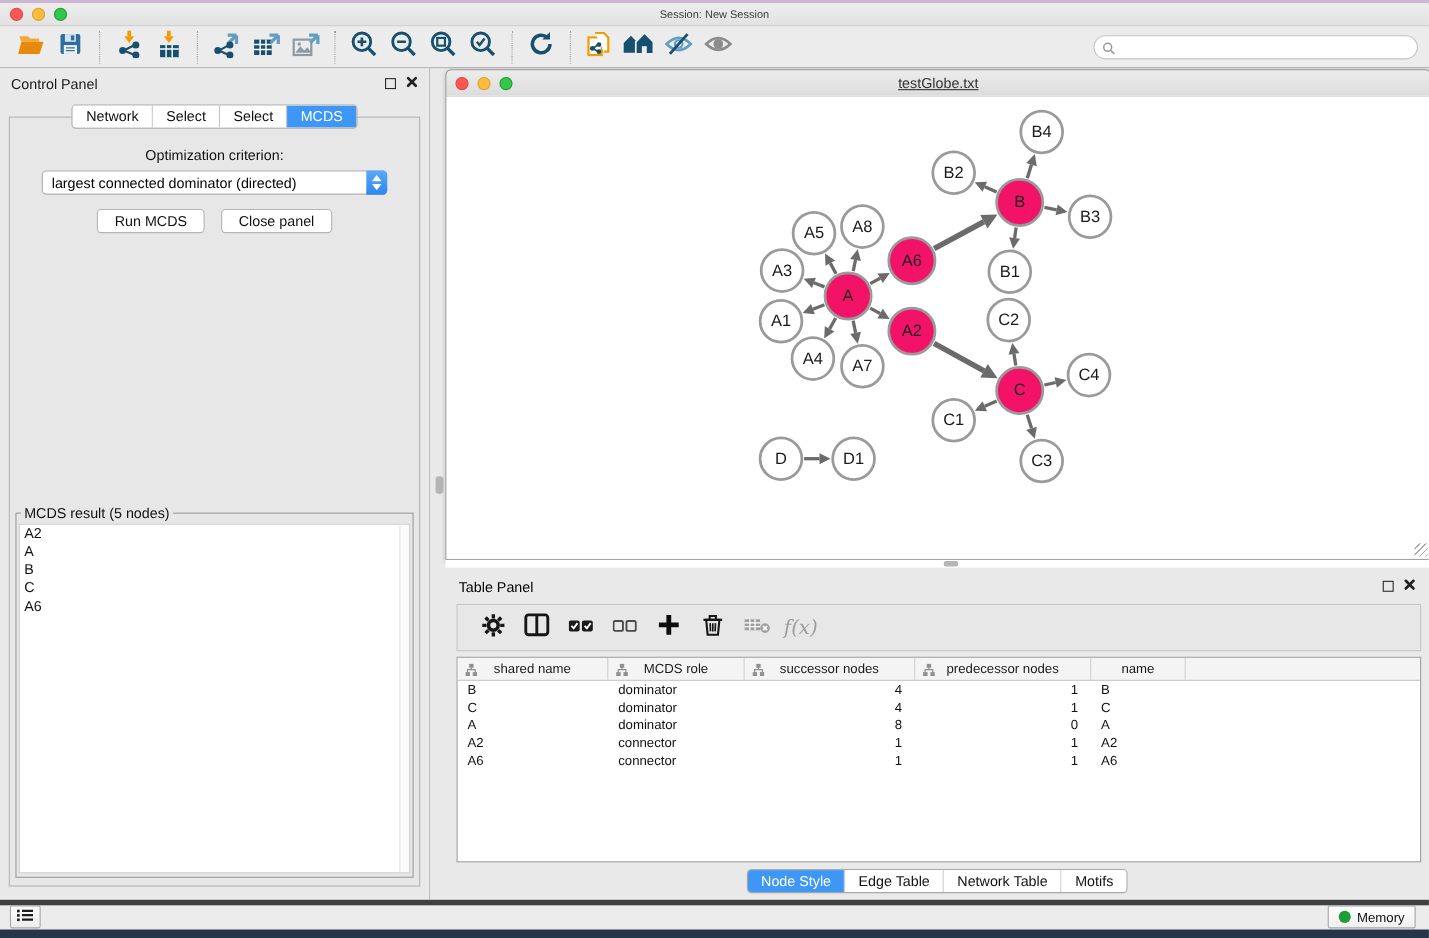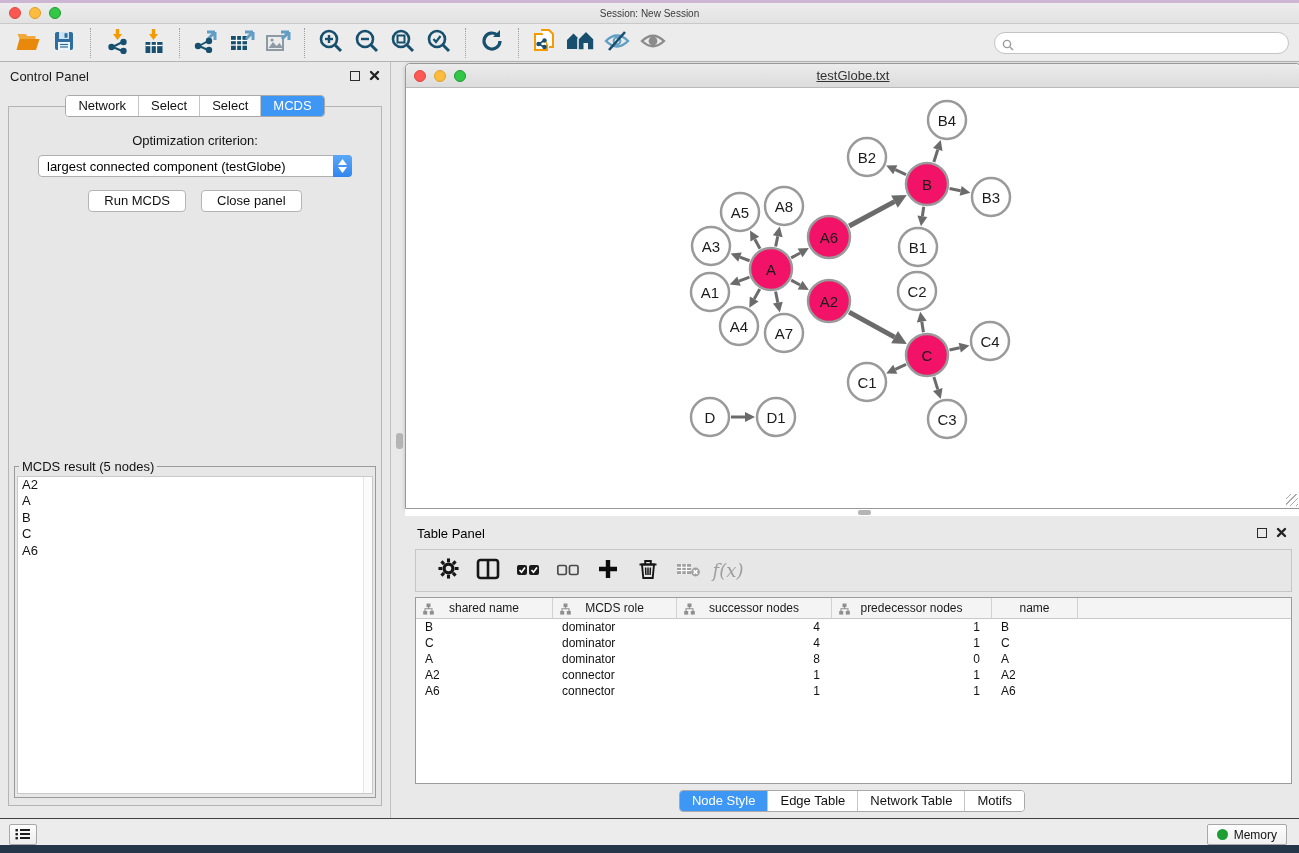--- a/index.html
+++ b/index.html
@@ -25,21 +25,21 @@
   .tb-btn { width:36px; height:32px; display:flex; align-items:center; justify-content:center; cursor:default; }
   .tb-sep { width:1px; height:30px; border-left:1px dotted #9f9f9f; margin:0 8px; }
   .search-wrap { margin-left:auto; margin-right:10px; position:relative; }
   .search-input { width:295px; height:22px; border:1px solid #c4c4c4; border-radius:11px;
     background:#fff; padding-left:24px; font-size:12px; outline:none; }
   .search-glass { position:absolute; left:8px; top:5px; }
 
   
   .content { position:absolute; left:0; top:62px; width:1032px; height:756px; }
   .statusbar { position:absolute; left:0; top:818px; width:1299px; height:27px;
-    background:#ececec; border-top:1px solid #404040; display:flex; align-items:flex-end; }
+    background:#ececec; border-top:5px solid #404040; display:flex; align-items:flex-start; }
   .desk-strip { position:absolute; left:0; top:845px; width:1299px; height:8px; background:#26364a; }
 
   
   .control-panel { position:absolute; left:0; top:0; width:391px; height:100%;
     background:#e9e9e9; border-right:1px solid #c0c0c0; }
   .panel-header { height:28px; display:flex; align-items:center; padding:0 10px; }
   .panel-header .ph-title { font-size:13px; color:#1a1a1a; }
   .ph-icons { margin-left:auto; display:flex; align-items:center; gap:9px; }
   .float-box { width:10px; height:10px; border:1.5px solid #2a2a2a; background:transparent; }
 
@@ -323,21 +323,21 @@
       <span class="seg" id="cp-seg">
           <span class="t">Network</span>
           <span class="t">Select</span>
           <span class="t">Select</span>
           <span class="t active">MCDS</span>
         </span>
     </div>
     <div class="tab-box">
       <div class="opt-label">Optimization criterion:</div>
       <div class="dropdown">
-        <span class="dd-text">largest connected component (testGlobe)</span>
+        <span class="dd-text">largest connected dominator (directed)</span>
         <span class="dd-stepper">
           <svg width="9" height="6" viewBox="0 0 9 6">
               <path d="M4.5 0L9 6H0z" fill="#fff"></path>
             </svg>
           <svg width="9" height="6" viewBox="0 0 9 6">
               <path d="M4.5 6L0 0h9z" fill="#fff"></path>
             </svg>
         </span>
       </div>
       <div class="btn-row">

